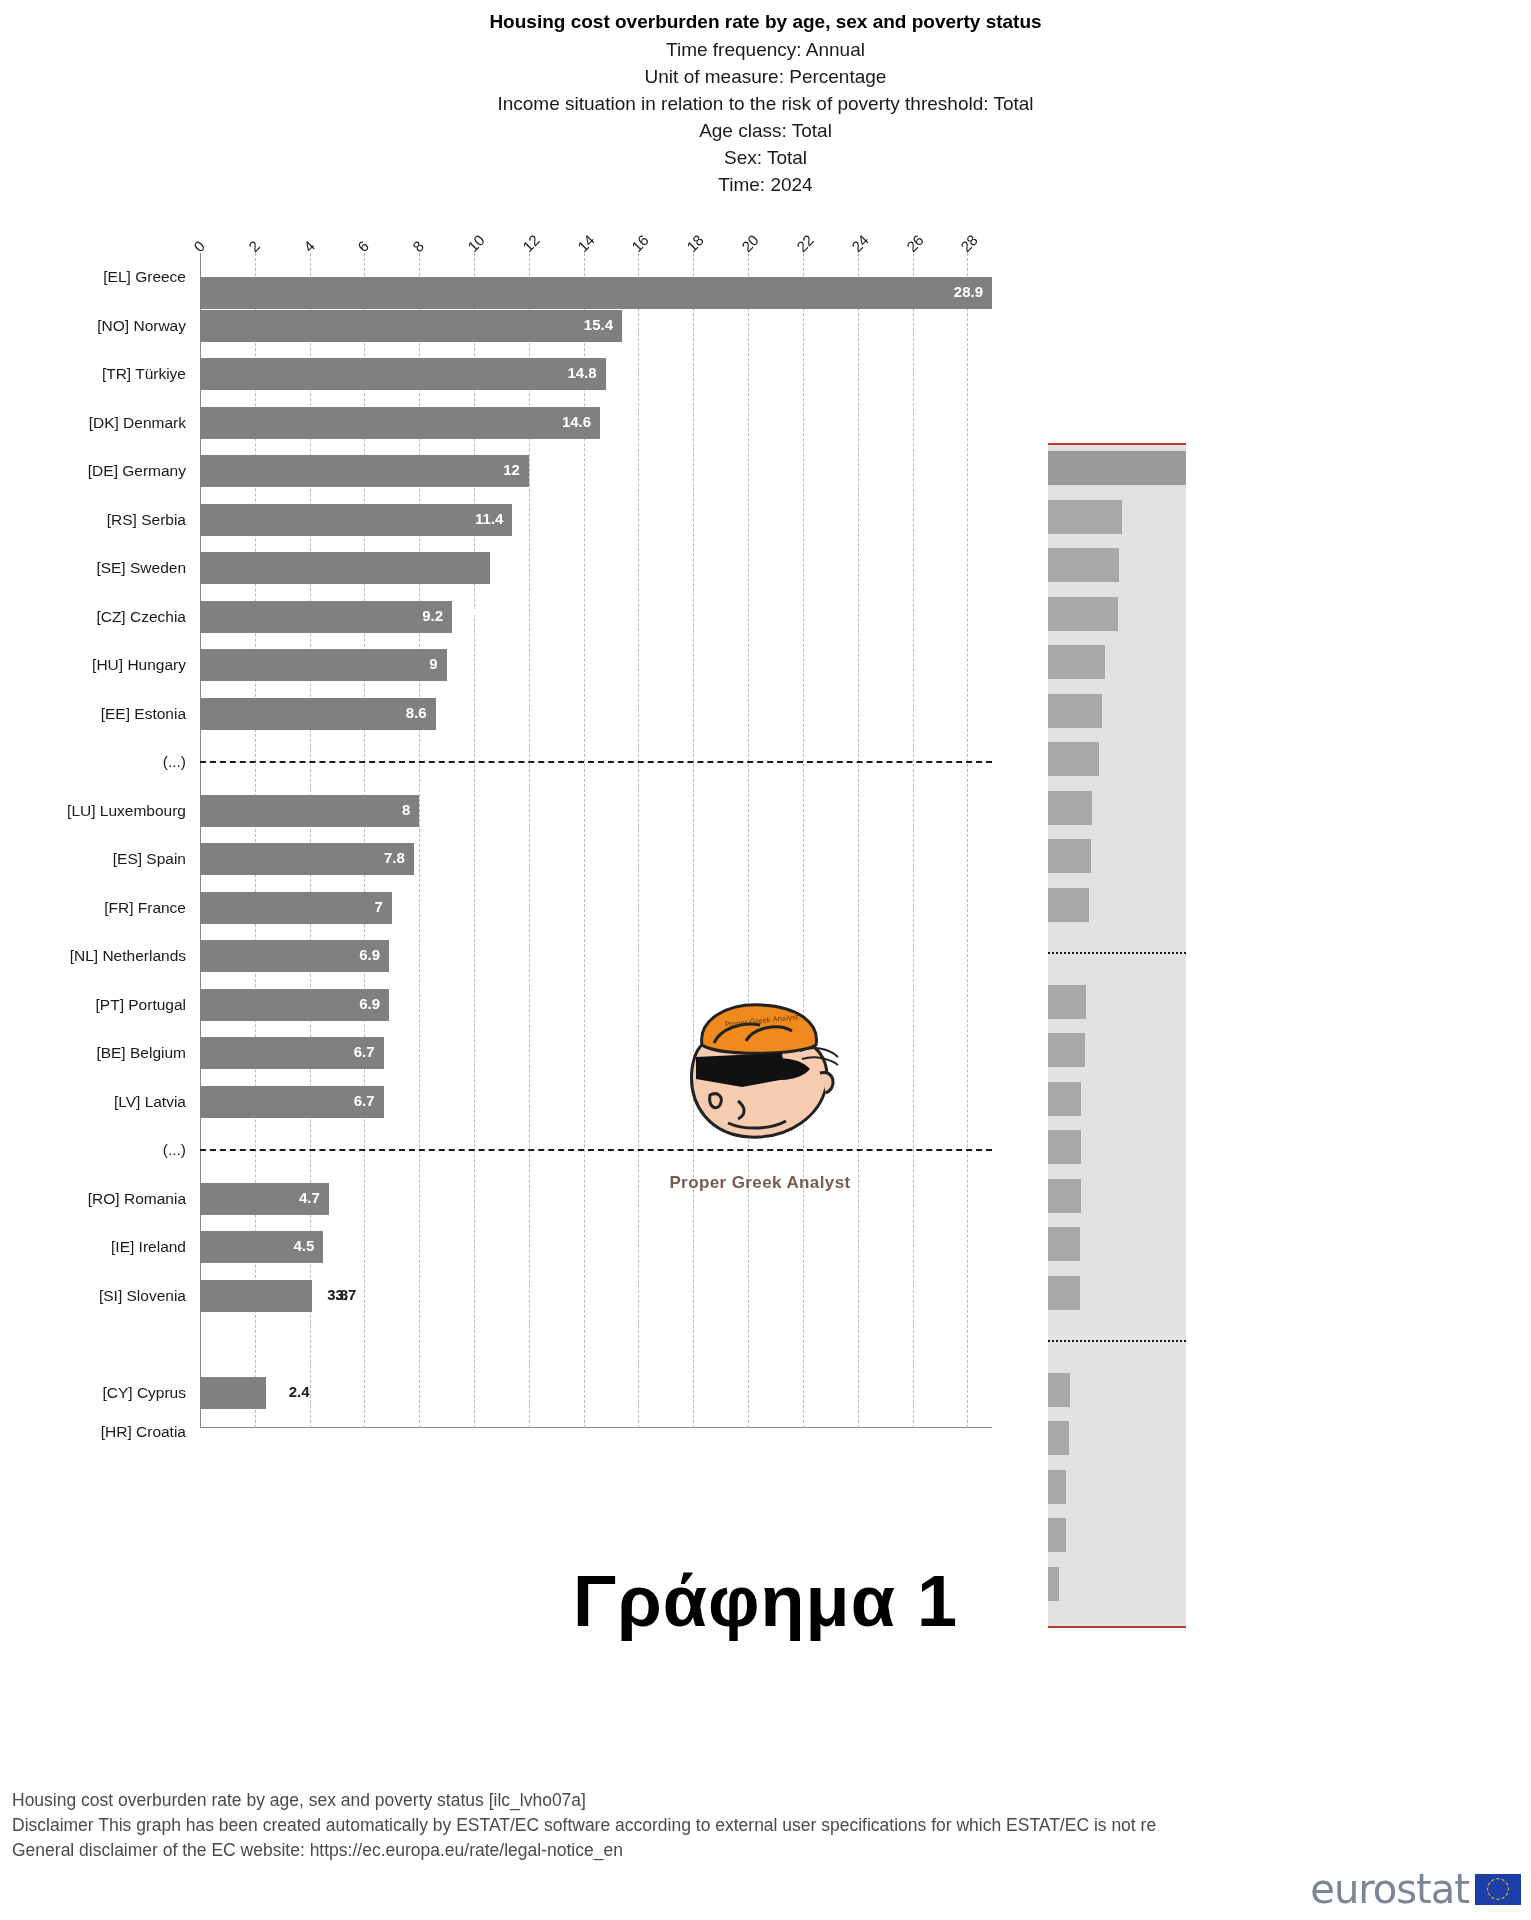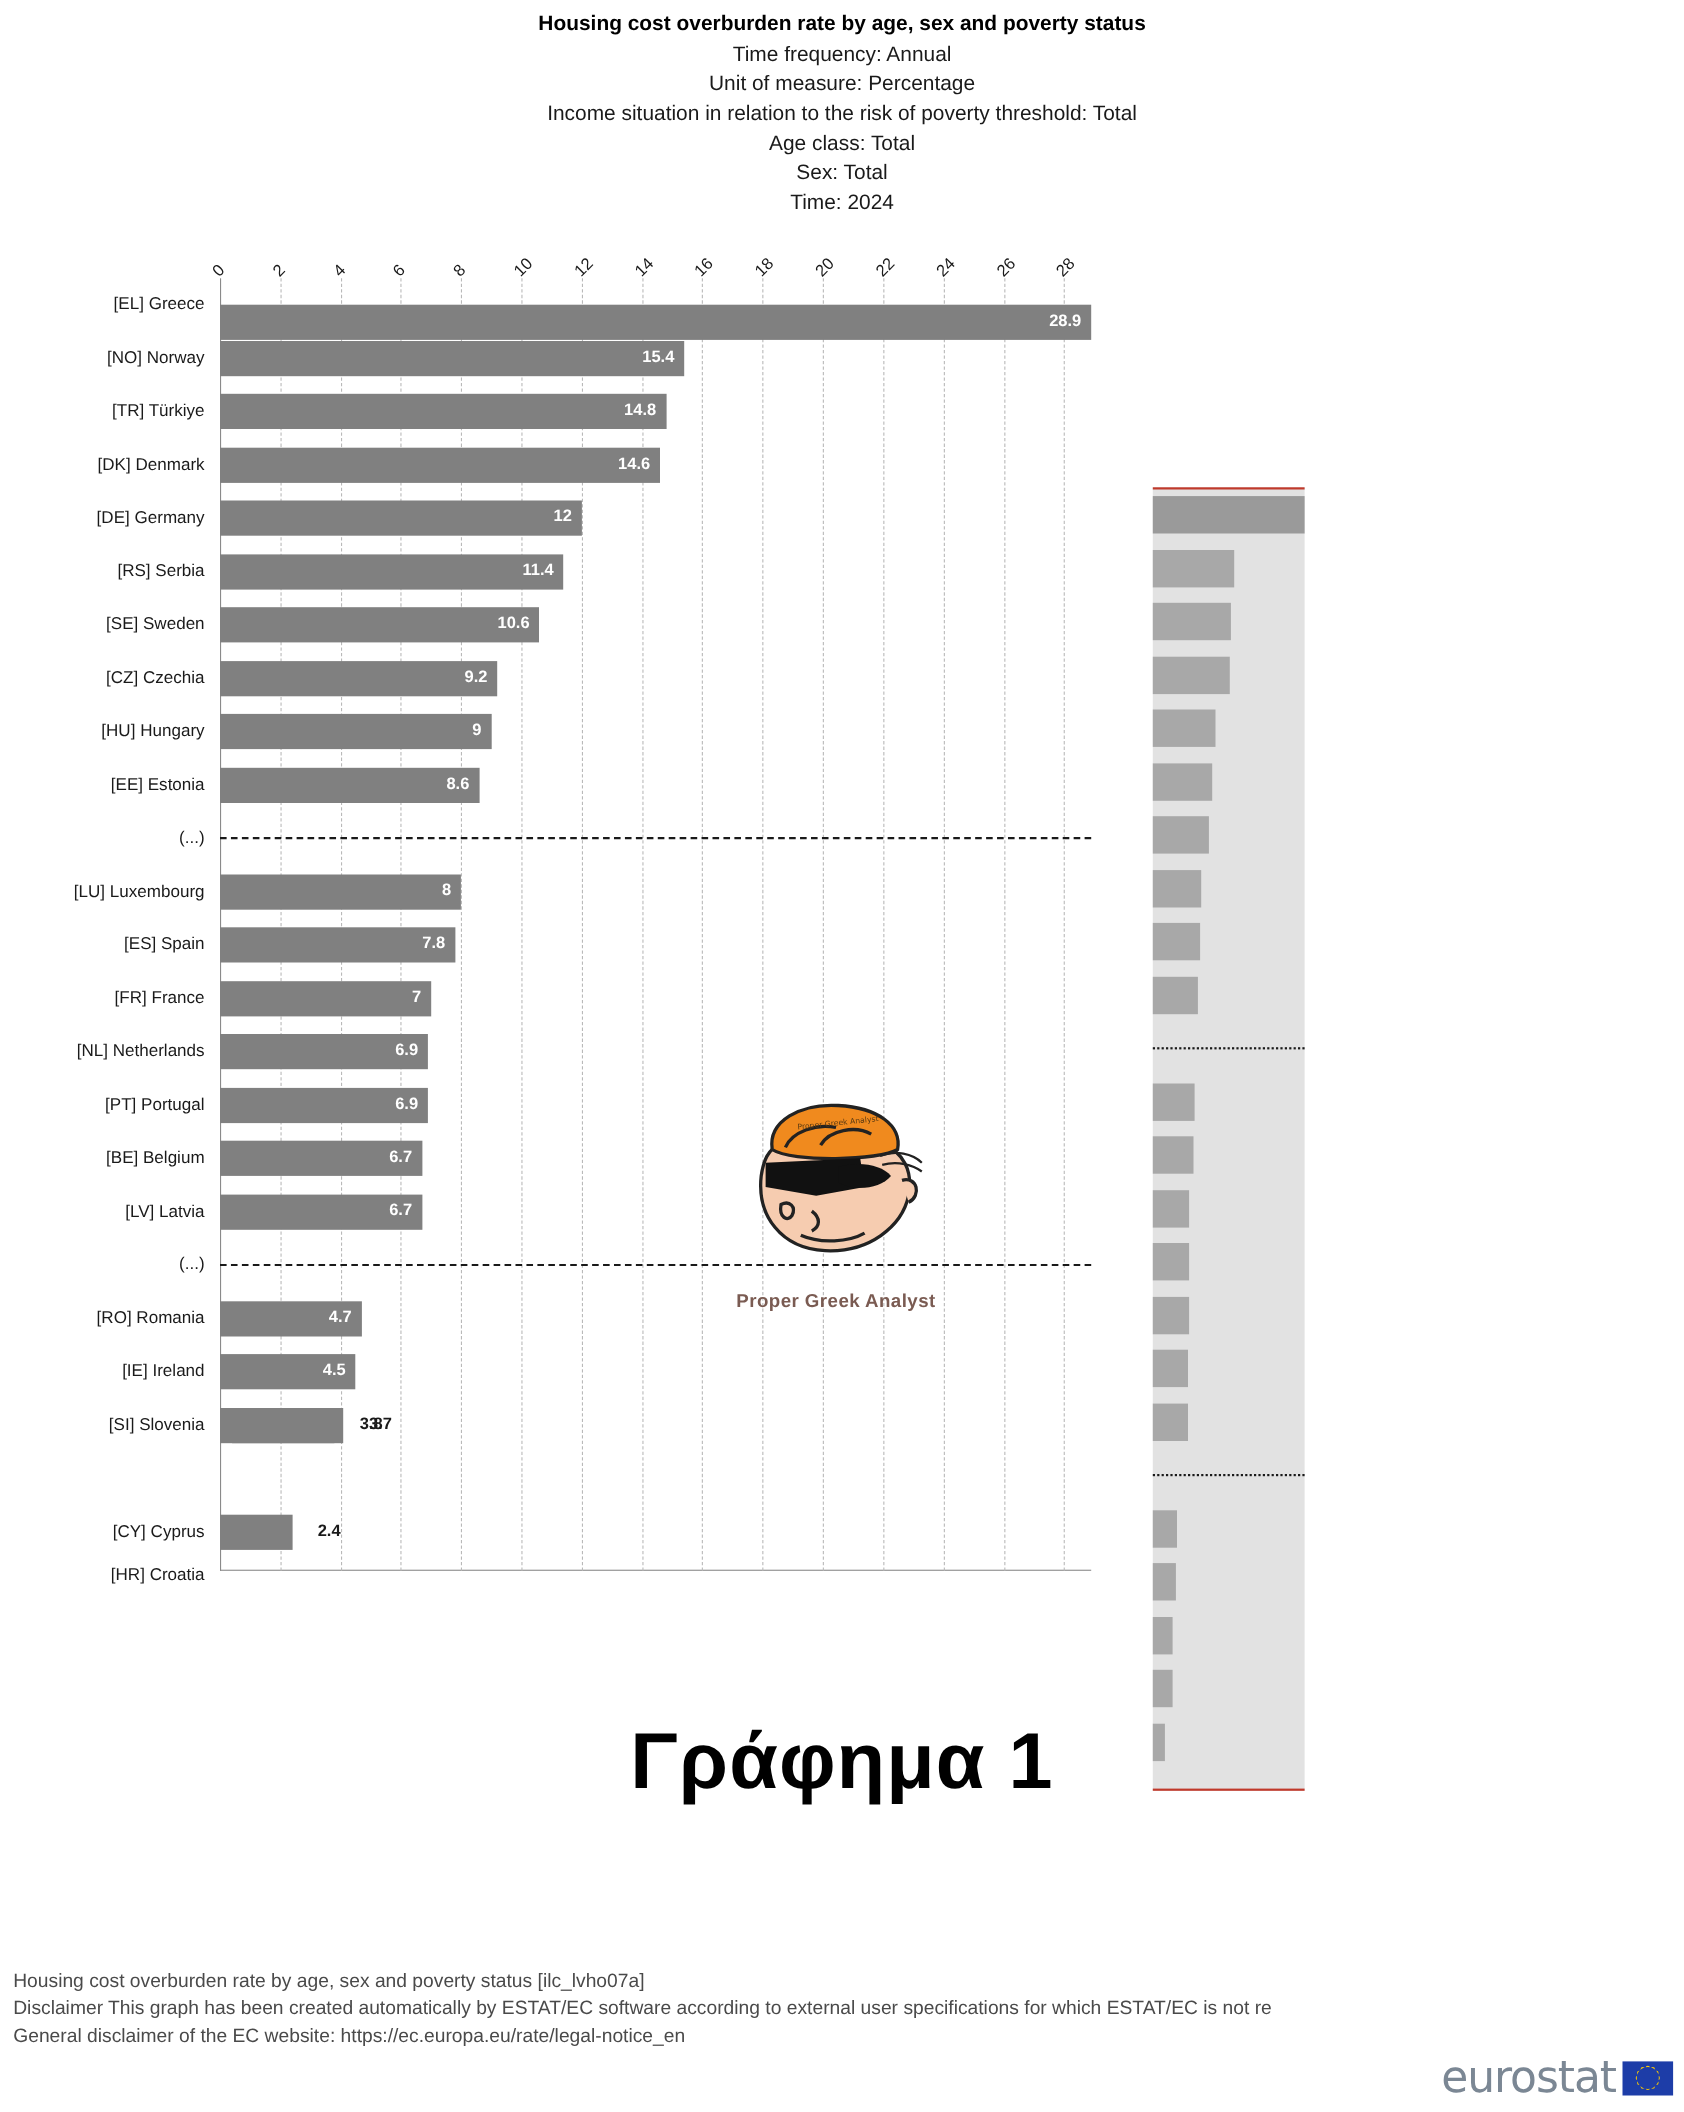--- a/index.html
+++ b/index.html
@@ -327,21 +327,21 @@
       <div class="row" style="top: 194px;">
         <div class="bar" style="width: 328.858px; background: rgb(128, 128, 128);"></div>
         <div class="val inside" style="left: 328.858px;">12</div>
       </div>
       <div class="row" style="top: 242.5px;">
         <div class="bar" style="width: 312.415px; background: rgb(128, 128, 128);"></div>
         <div class="val inside" style="left: 312.415px;">11.4</div>
       </div>
       <div class="row" style="top: 291px;">
         <div class="bar" style="width: 290.491px; background: rgb(128, 128, 128);"></div>
-        <div class="val inside" style="left: 290.491px;">10.6</div>
+        <div class="val inside" style="left: 290.491px; margin-top: 45px;">10.6</div>
       </div>
       <div class="row" style="top: 339.5px;">
         <div class="bar" style="width: 252.125px; background: rgb(128, 128, 128);"></div>
         <div class="val inside" style="left: 252.125px;">9.2</div>
       </div>
       <div class="row" style="top: 388px;">
         <div class="bar" style="width: 246.644px; background: rgb(128, 128, 128);"></div>
         <div class="val inside" style="left: 246.644px;">9</div>
       </div>
       <div class="row" style="top: 436.5px;">

